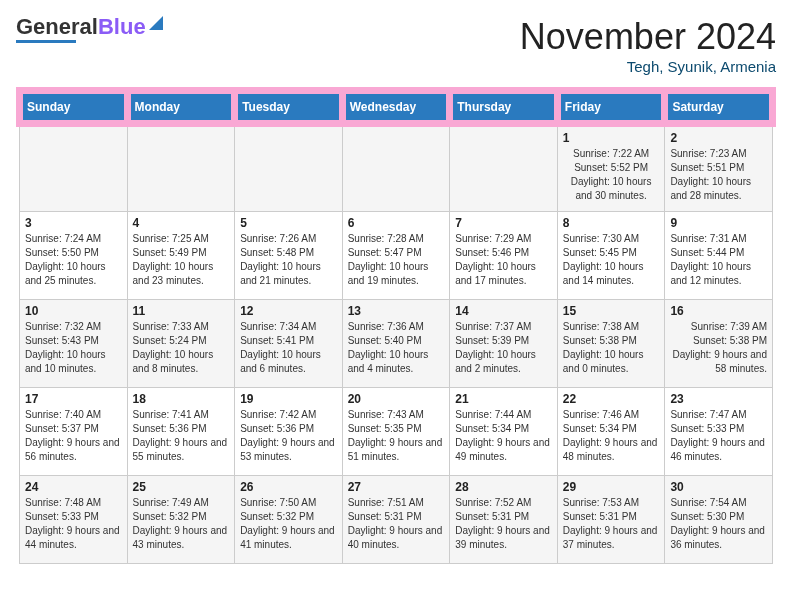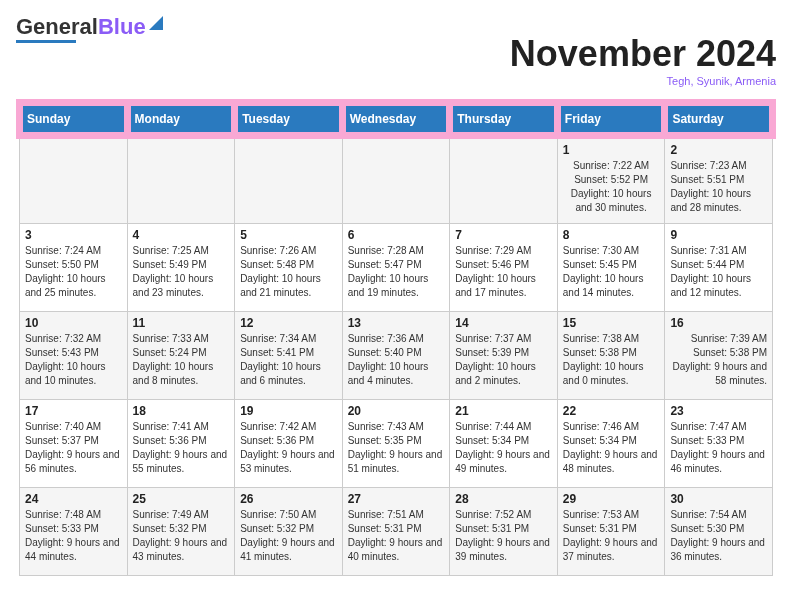--- a/index.html
+++ b/index.html
@@ -32,27 +32,26 @@
       width: 60px;
       height: 3px;
       background: #2a7abf;
       margin-top: 2px;
     }
     .title-block {
       text-align: right;
     }
     .month-title {
       font-size: 36px;
-      font-weight: bold;
+      font-weight: normal;
       color: #222;
-      margin-top: 17px;
     }
     .location {
-      font-size: 11px;
-      color: #8b5cf6;
+      font-size: 15px;
+      color: #0c4a6e;
     }
     table {
       width: 100%;
       border-collapse: collapse;
       table-layout: fixed;
     }
     thead th {
       background: #2a7abf;
       color: #fff;
       font-size: 12px;

